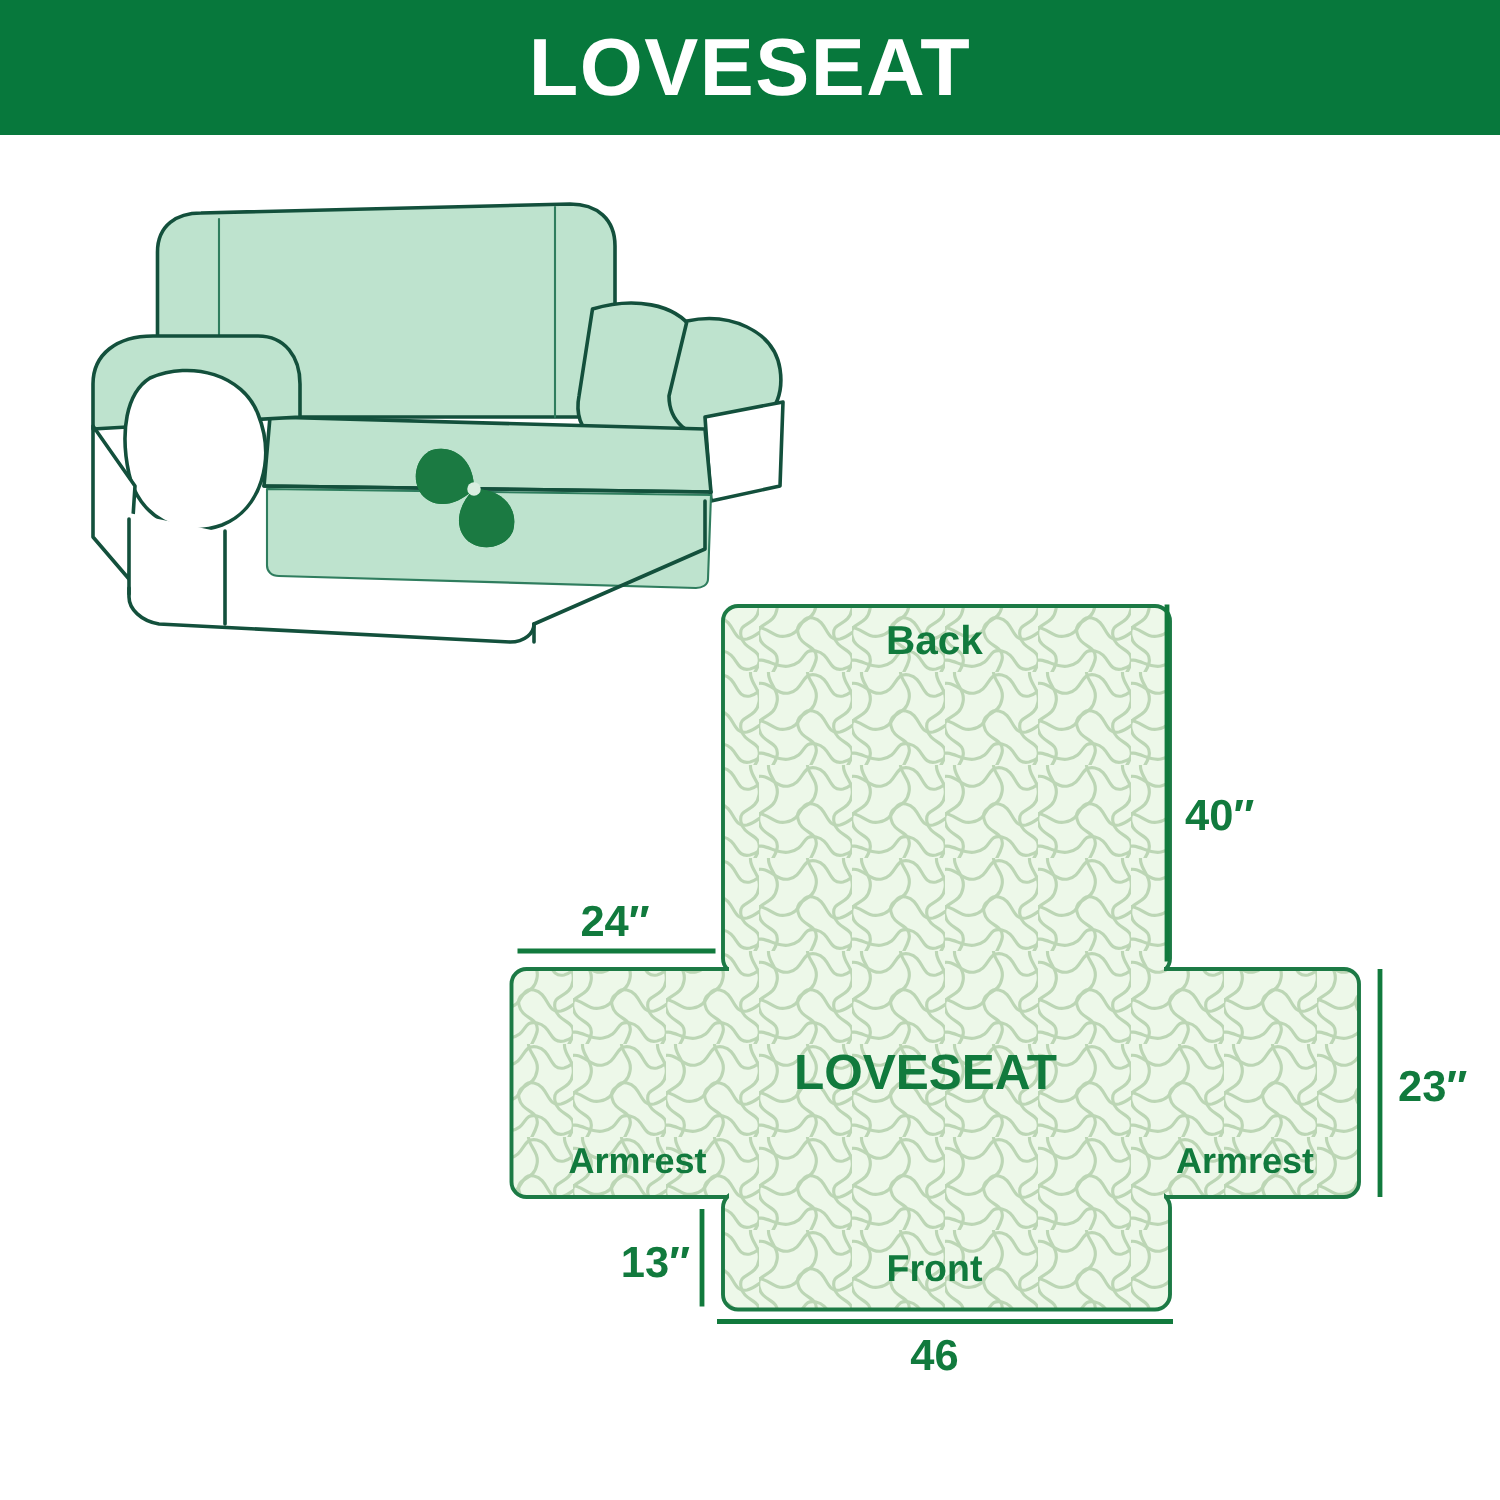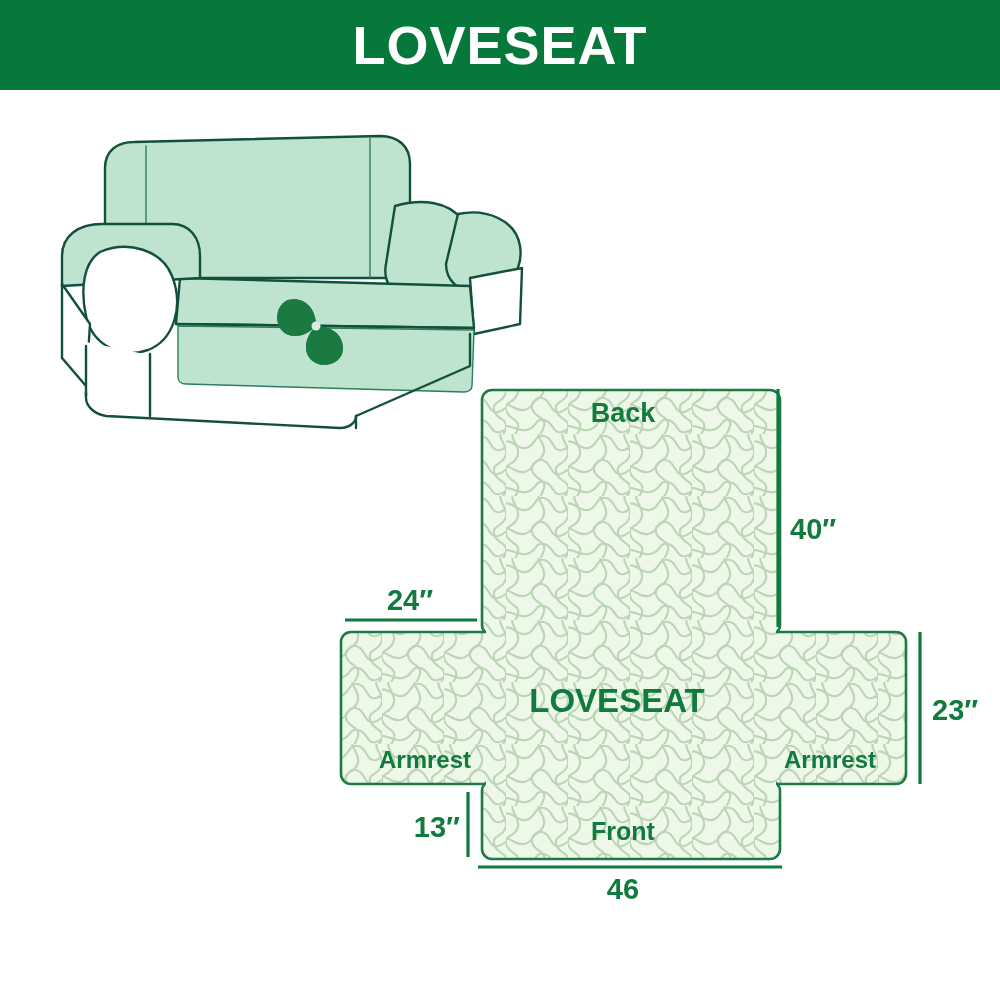--- a/index.html
+++ b/index.html
@@ -25,21 +25,21 @@
     letter-spacing:1px;
     line-height:1;
     font-family:"Liberation Sans", sans-serif;
   }
 
   
   .sofa-wrap{position:absolute;left:50px;top:128px;width:490px;height:320px;}
   .sofa-wrap svg{display:block;}
 
   
-  .diagram{position:absolute;left:320px;top:372px;width:680px;height:570px;}
+  .diagram{position:absolute;left:320px;top:386px;width:680px;height:570px;}
   .diagram svg{display:block;}
 
   .dim-label{
     fill:#117A3D;
     font-family:"Liberation Sans", sans-serif;
     font-weight:bold;
   }
   .panel-label{
     fill:#117A3D;
     font-family:"Liberation Sans", sans-serif;

